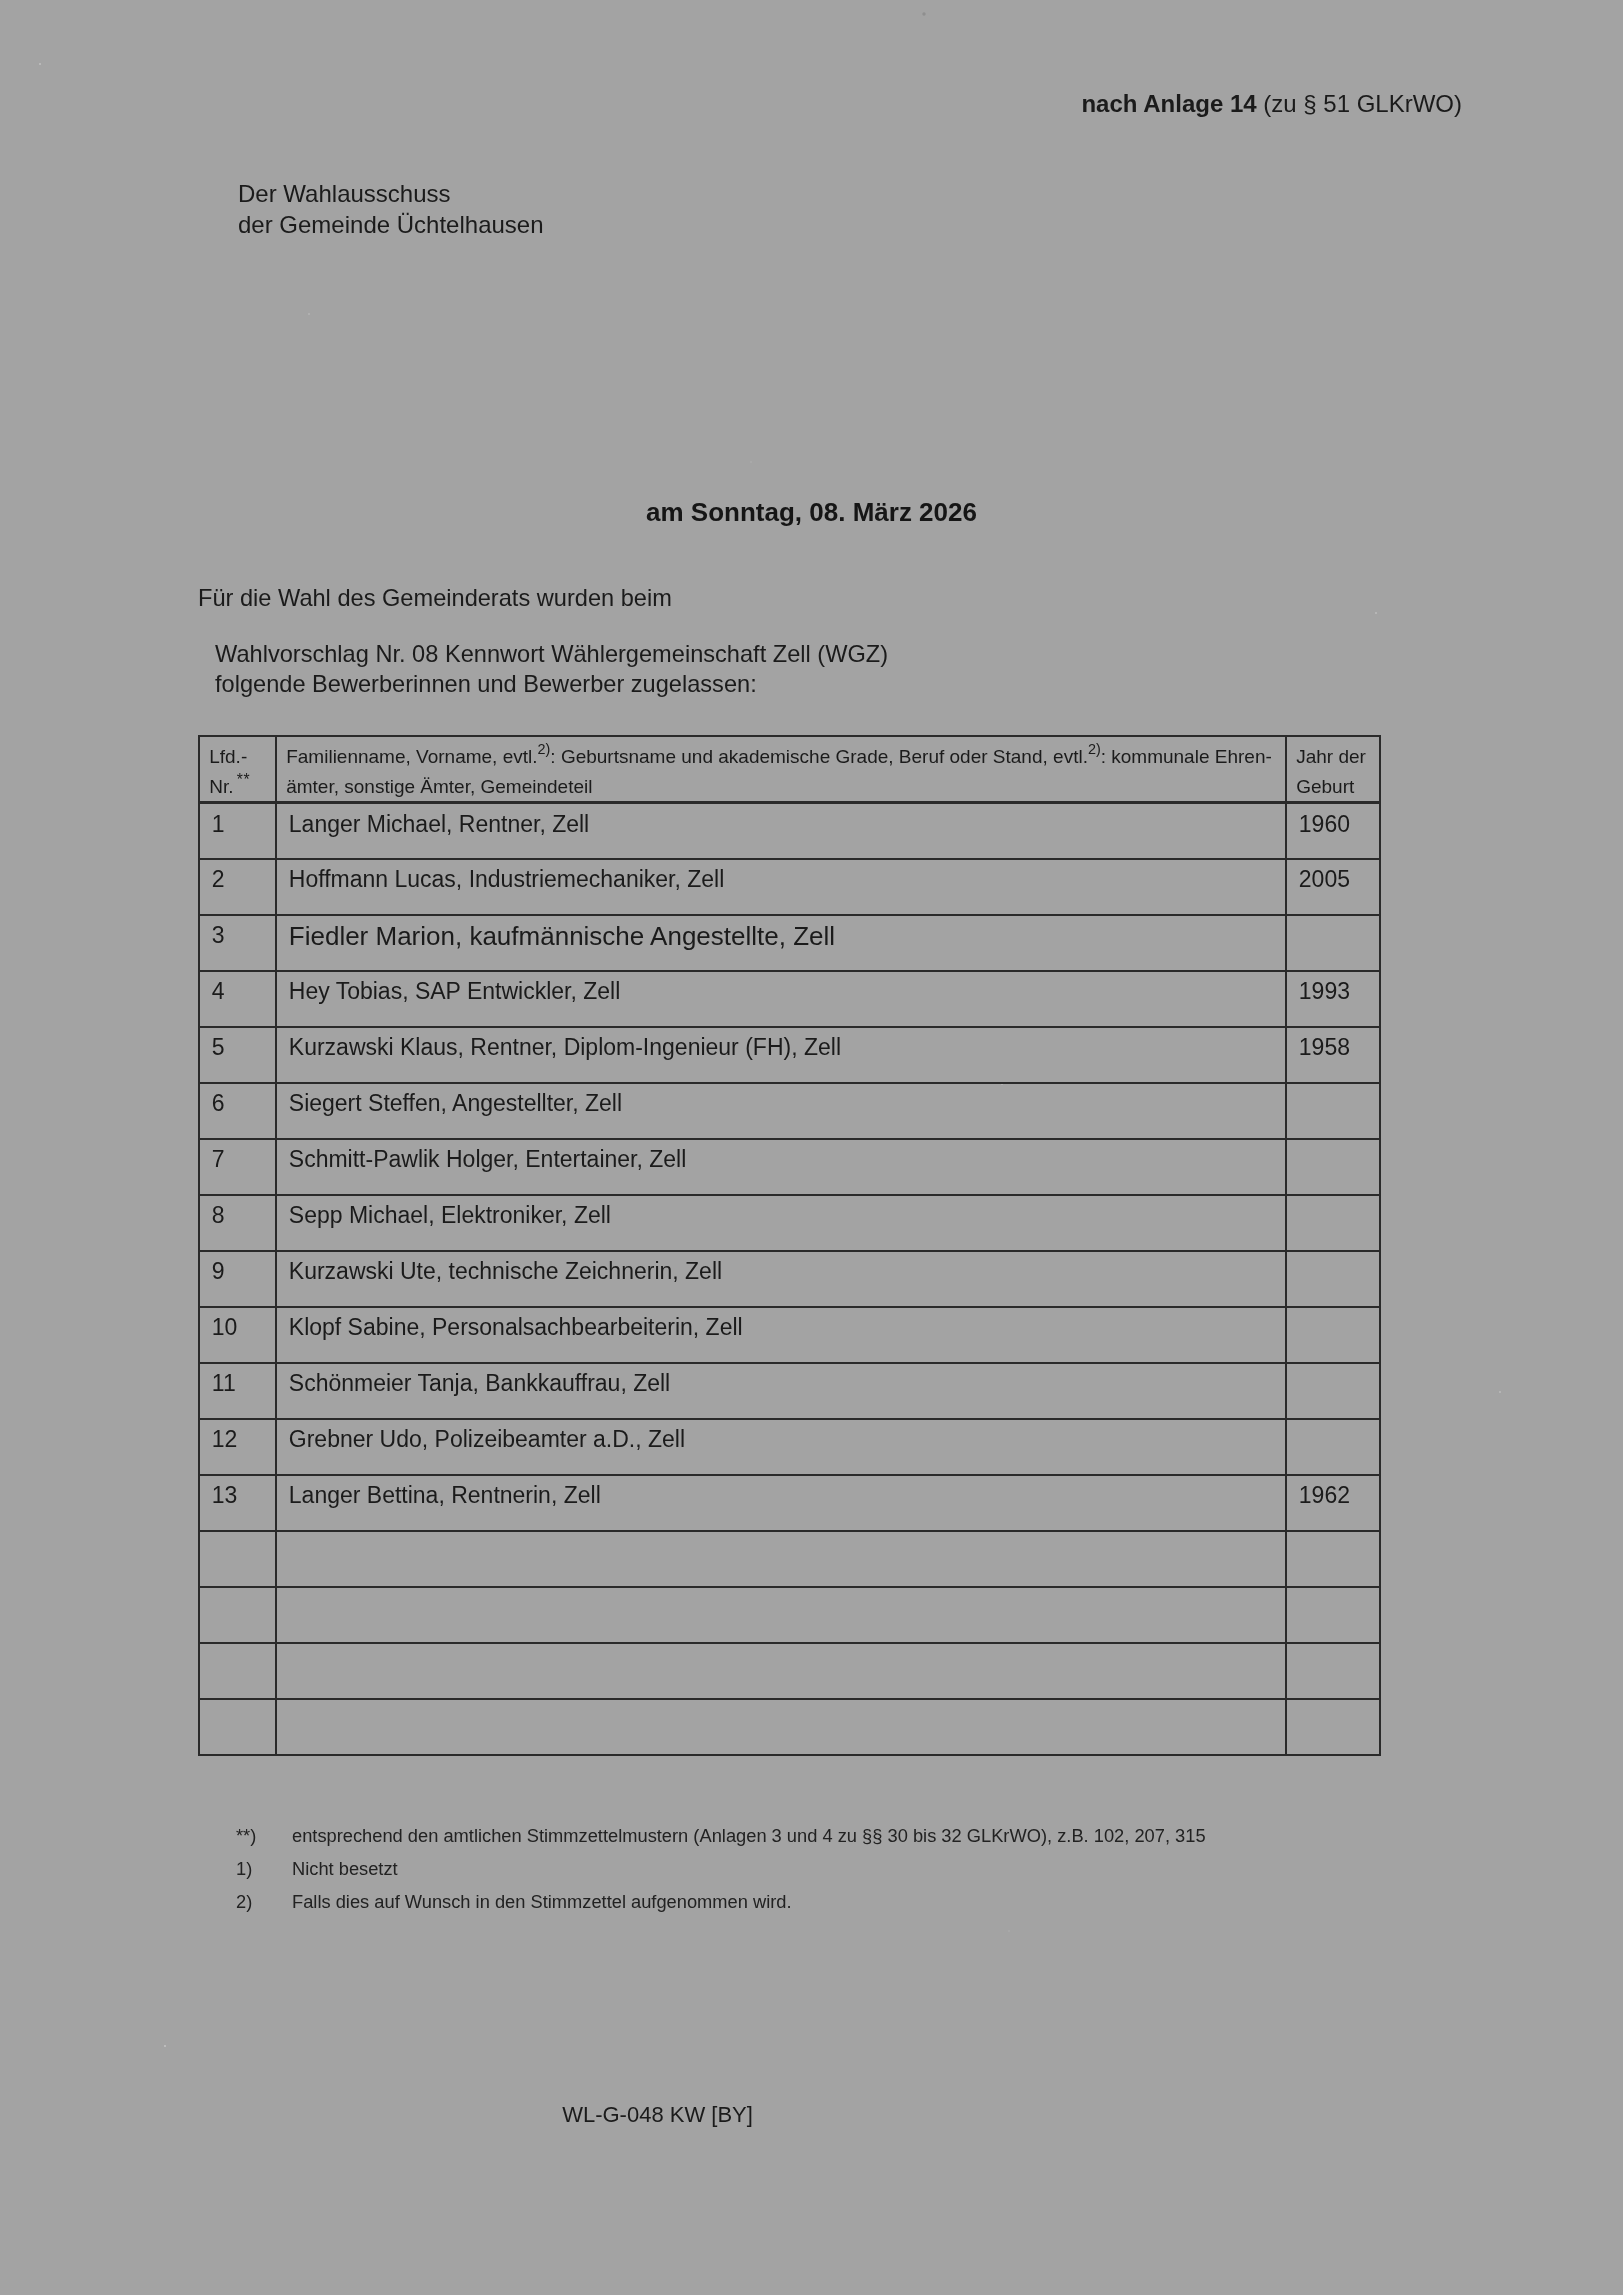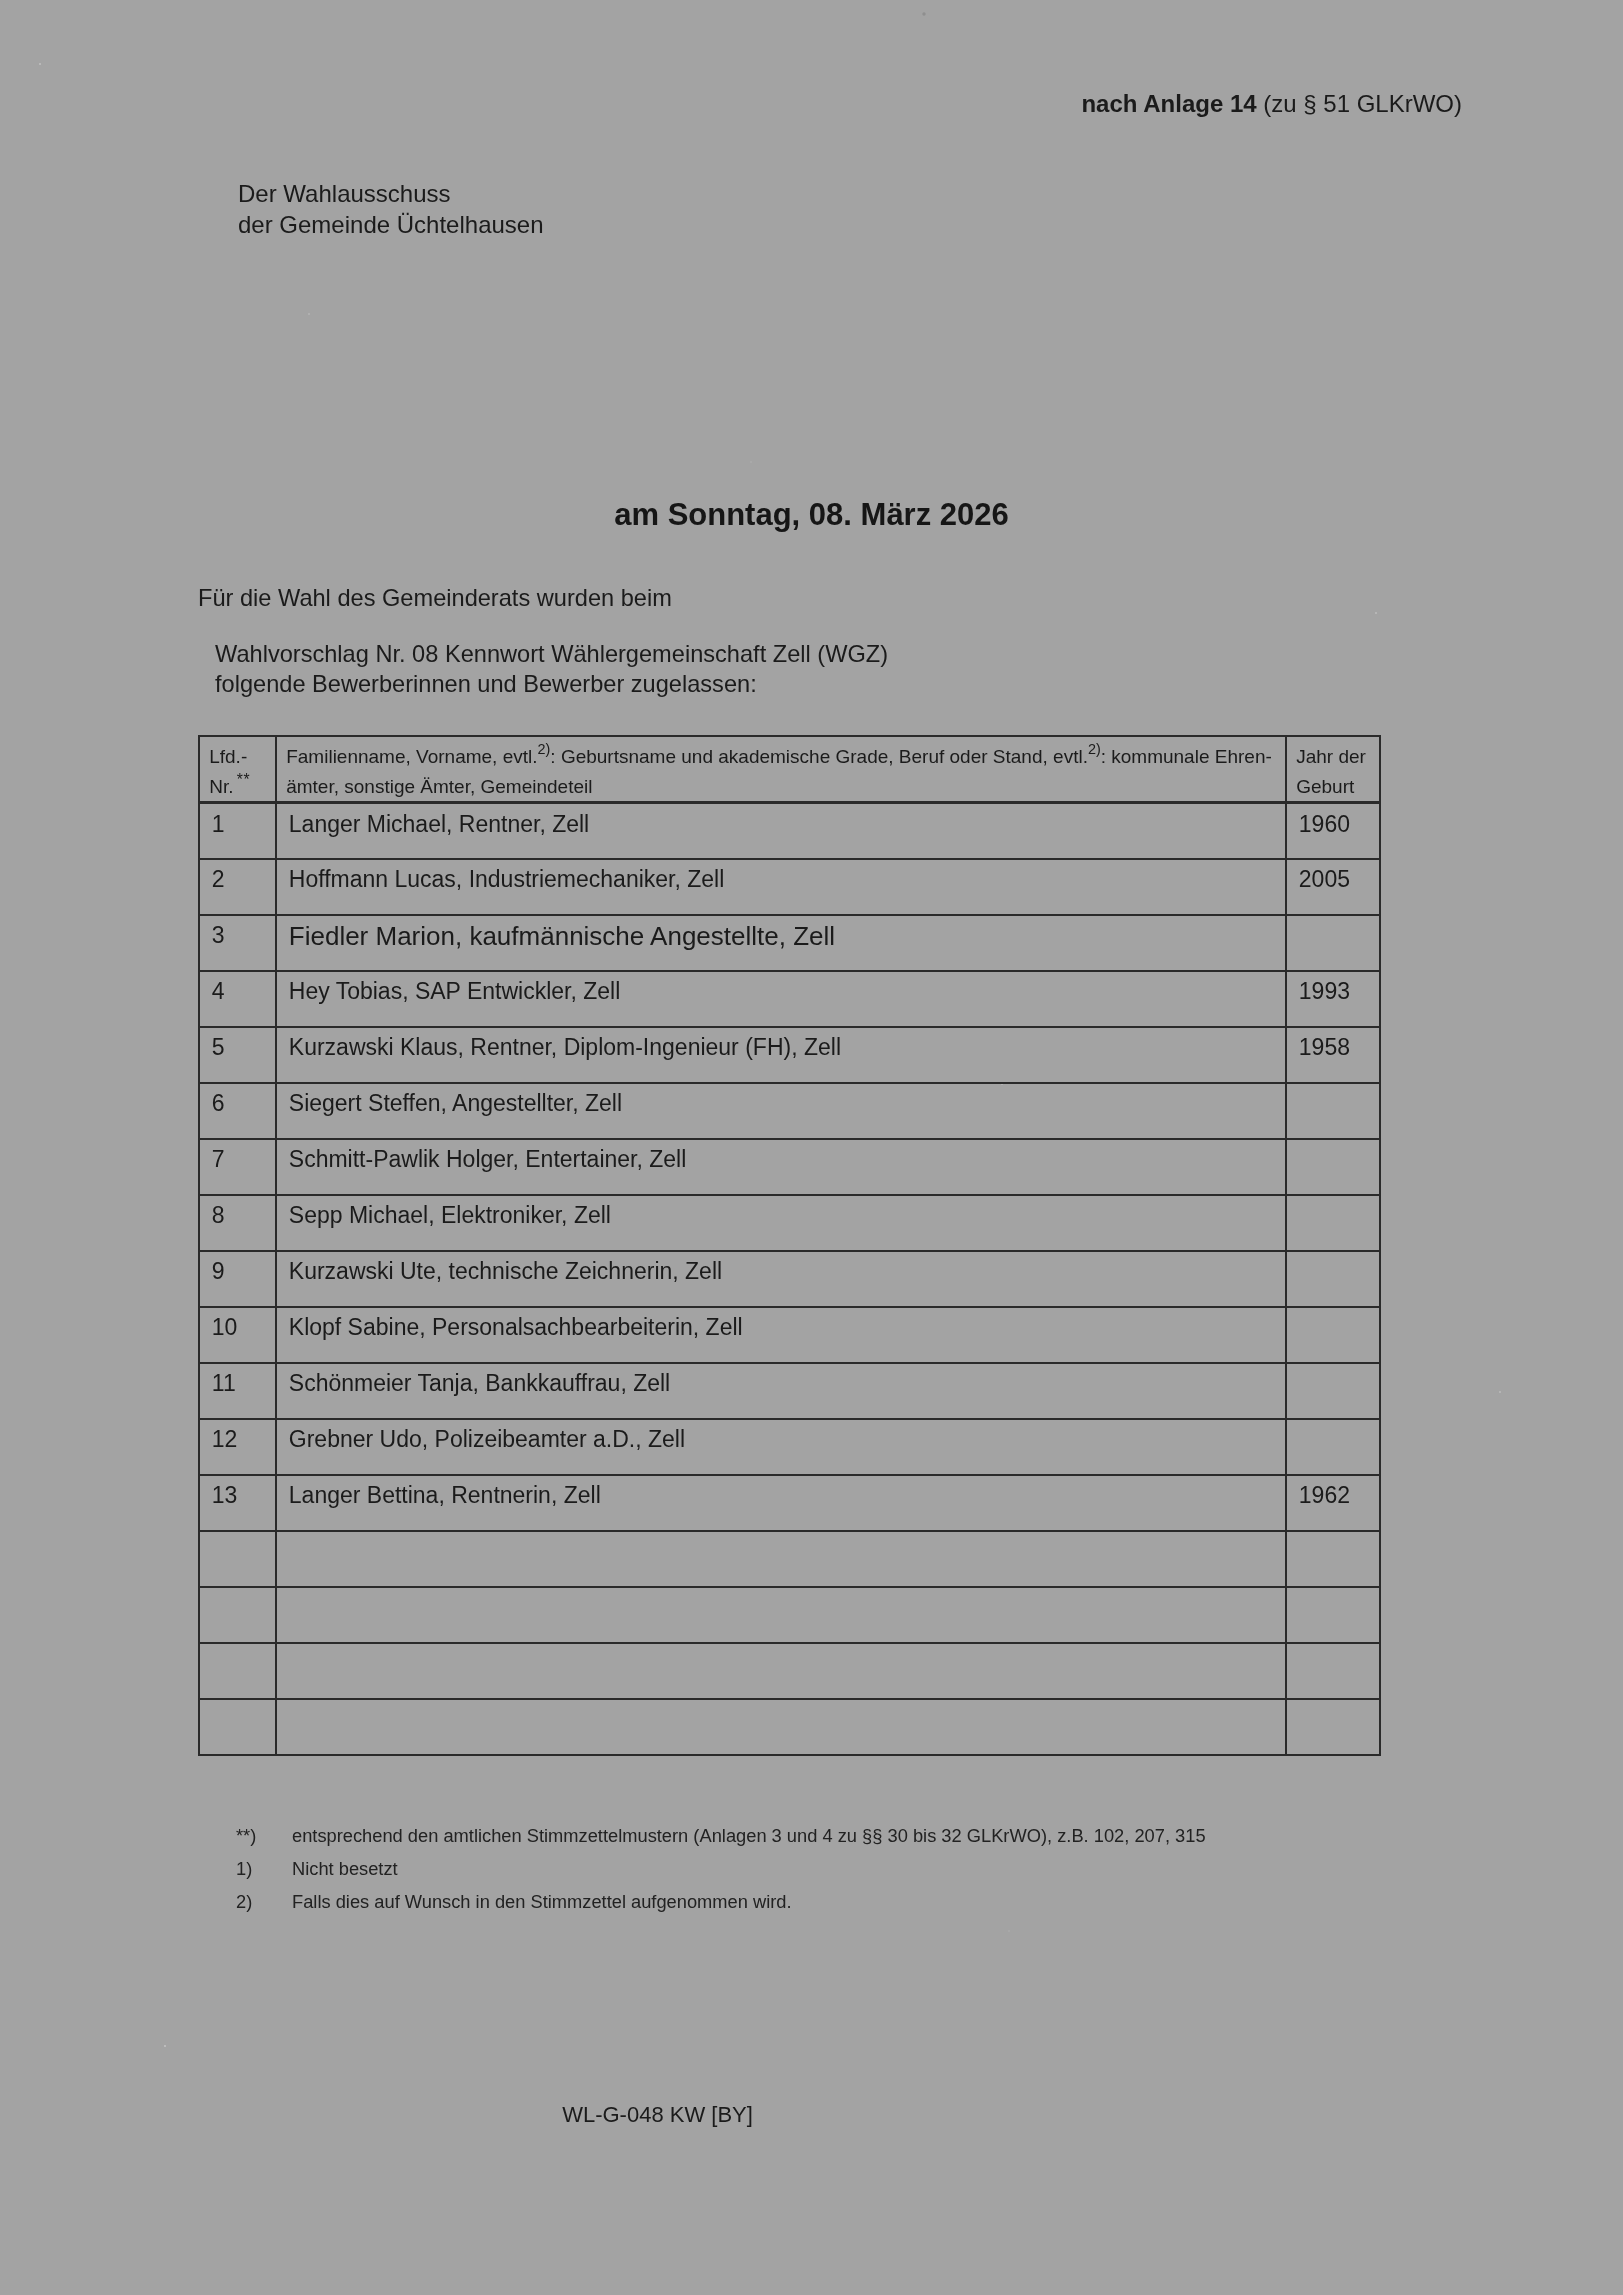--- a/index.html
+++ b/index.html
@@ -48,21 +48,21 @@
     line-height: 37px;
     color: #161616;
   }
   .date-line {
     position: absolute;
     left: 0;
     width: 1623px;
     top: 497px;
     text-align: center;
     font-weight: bold;
-    font-size: 31px;
+    font-size: 26px;
     color: #161616;
   }
 
   
   .intro {
     position: absolute;
     left: 198px;
     top: 585px;
     font-size: 23.6px;
   }

